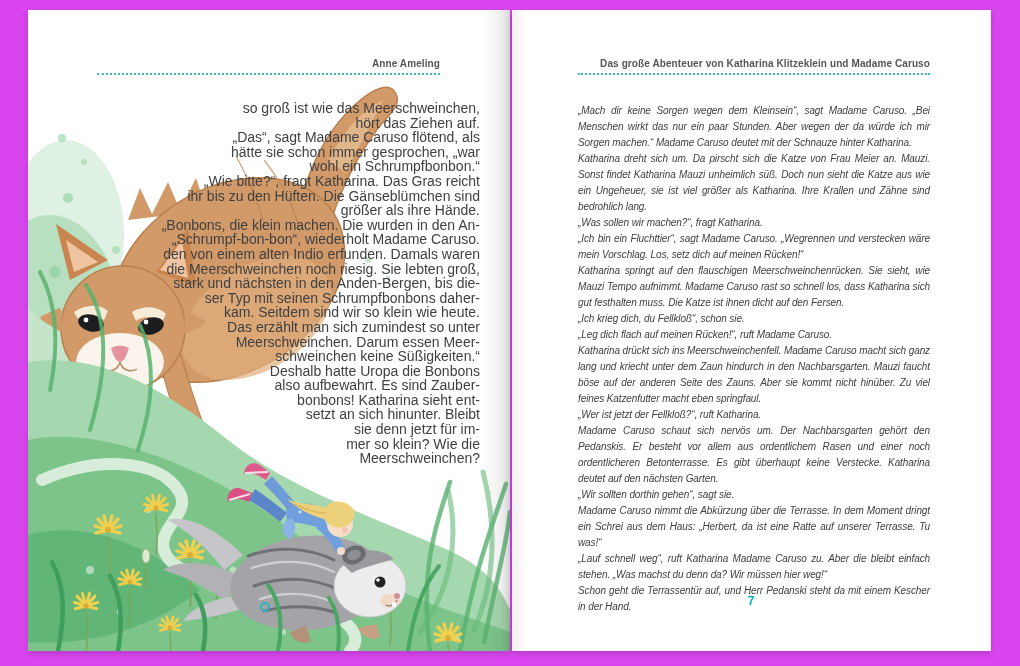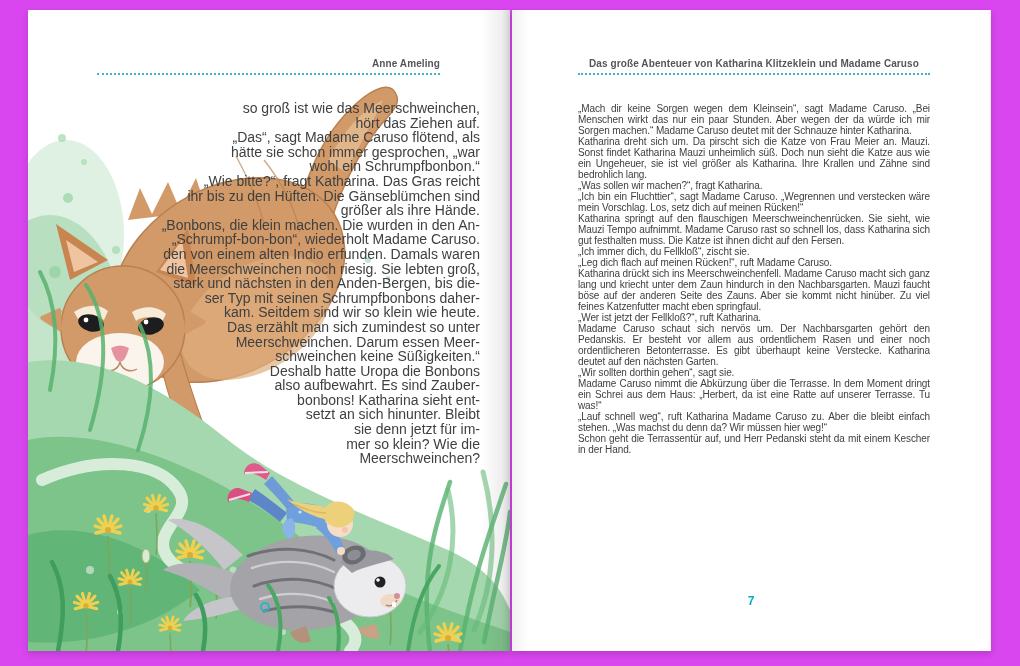--- a/index.html
+++ b/index.html
@@ -7,28 +7,28 @@
   .stage{position:relative;width:1020px;height:666px;background:#d946ef;}
   .page{position:absolute;top:10px;height:641px;background:#ffffff;box-shadow:0 3px 7px rgba(0,0,0,0.16);}
   .page-left{left:28px;width:482px;overflow:hidden;}
   .page-right{left:512px;width:478px;overflow:hidden;border-right:1px solid #ececec;}
   .illo{position:absolute;left:0;top:0;width:482px;height:641px;}
   .spine-shade-left{position:absolute;top:0;right:0;bottom:0;width:28px;z-index:6;pointer-events:none;
     background:linear-gradient(to right,rgba(90,90,90,0) 0%,rgba(90,90,90,0.10) 70%,rgba(70,70,70,0.22) 100%);}
   .spine-shade-right{position:absolute;top:0;left:0;bottom:0;width:16px;z-index:6;pointer-events:none;
     background:linear-gradient(to right,rgba(90,90,90,0.09),rgba(90,90,90,0));}
   .pl-header{position:absolute;top:48px;left:69px;width:343px;z-index:4;text-align:right;}
-  .pr-header{position:absolute;top:48px;left:66px;width:352px;z-index:4;text-align:center;}
+  .pr-header{position:absolute;top:48px;left:66px;width:352px;z-index:4;text-align:right;}
   .running-head{font-size:10px;font-weight:bold;color:#55565a;letter-spacing:0.1px;padding-bottom:4px;}
   .dots{border-bottom:2px dotted #3fb6c2;height:0;}
   .pl-text{position:absolute;top:91px;right:30px;z-index:4;text-align:right;}
   .pl-line{font-size:14px;line-height:14.6px;color:#3f4042;white-space:nowrap;}
   .pr-text{position:absolute;top:93px;left:66px;width:352px;z-index:4;text-align:justify;}
-  .pr-para{margin:0;font-size:10px;letter-spacing:-0.1px;line-height:11px;color:#3f4042;
-    hyphens:auto;-webkit-hyphens:auto;}
+  .pr-para{margin:0;font-size:10px;letter-spacing:-0.1px;line-height:16px;color:#3f4042;
+    hyphens:auto;font-style:italic;-webkit-hyphens:auto;}
   .page-number{position:absolute;top:584px;left:0;right:0;text-align:center;
     font-weight:bold;font-size:12px;color:#00b0c1;z-index:4;}
 </style>
 </head>
 <body>
 
 <div class="stage">
 
   <div class="page page-left">
 
@@ -306,21 +306,21 @@
       <div class="running-head">Das große Abenteuer von Katharina Klitzeklein und Madame Caruso</div>
       <div class="dots"></div>
     </div>
 
     <div class="pr-text" lang="de">
         <p class="pr-para">„Mach dir keine Sorgen wegen dem Kleinsein“, sagt Madame Caruso. „Bei Menschen wirkt das nur ein paar Stunden. Aber wegen der da würde ich mir Sorgen machen.“ Madame Caruso deutet mit der Schnauze hinter Katharina.</p>
         <p class="pr-para">Katharina dreht sich um. Da pirscht sich die Katze von Frau Meier an. Mauzi. Sonst findet Katharina Mauzi unheimlich süß. Doch nun sieht die Katze aus wie ein Ungeheuer, sie ist viel größer als Katharina. Ihre Krallen und Zähne sind bedrohlich lang.</p>
         <p class="pr-para">„Was sollen wir machen?“, fragt Katharina.</p>
         <p class="pr-para">„Ich bin ein Fluchttier“, sagt Madame Caruso. „Wegrennen und verstecken wäre mein Vorschlag. Los, setz dich auf meinen Rücken!“</p>
         <p class="pr-para">Katharina springt auf den flauschigen Meerschweinchenrücken. Sie sieht, wie Mauzi Tempo aufnimmt. Madame Caruso rast so schnell los, dass Katharina sich gut festhalten muss. Die Katze ist ihnen dicht auf den Fersen.</p>
-        <p class="pr-para">„Ich immer dich, du Fellkloß“, zischt sie.</p>
+        <p class="pr-para">„Ich krieg dich, du Fellkloß“, schon sie.</p>
         <p class="pr-para">„Leg dich flach auf meinen Rücken!“, ruft Madame Caruso.</p>
         <p class="pr-para">Katharina drückt sich ins Meerschweinchenfell. Madame Caruso macht sich ganz lang und kriecht unter dem Zaun hindurch in den Nachbarsgarten. Mauzi faucht böse auf der anderen Seite des Zauns. Aber sie kommt nicht hinüber. Zu viel feines Katzenfutter macht eben springfaul.</p>
         <p class="pr-para">„Wer ist jetzt der Fellkloß?“, ruft Katharina.</p>
         <p class="pr-para">Madame Caruso schaut sich nervös um. Der Nachbarsgarten gehört den Pedanskis. Er besteht vor allem aus ordentlichem Rasen und einer noch ordentlicheren Betonterrasse. Es gibt überhaupt keine Verstecke. Katharina deutet auf den nächsten Garten.</p>
         <p class="pr-para">„Wir sollten dorthin gehen“, sagt sie.</p>
         <p class="pr-para">Madame Caruso nimmt die Abkürzung über die Terrasse. In dem Moment dringt ein Schrei aus dem Haus: „Herbert, da ist eine Ratte auf unserer Terrasse. Tu was!“</p>
         <p class="pr-para">„Lauf schnell weg“, ruft Katharina Madame Caruso zu. Aber die bleibt einfach stehen. „Was machst du denn da? Wir müssen hier weg!“</p>
         <p class="pr-para">Schon geht die Terrassentür auf, und Herr Pedanski steht da mit einem Kescher in der Hand.</p>
       </div>
 

